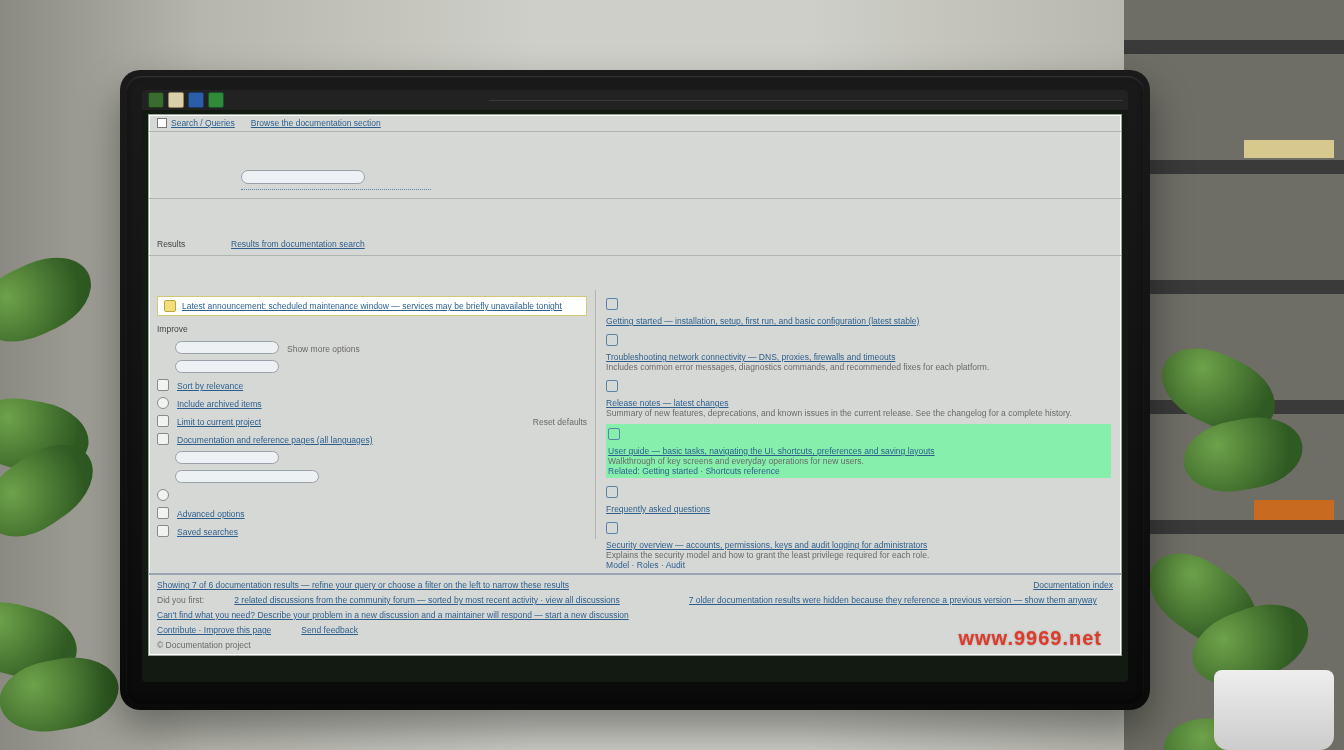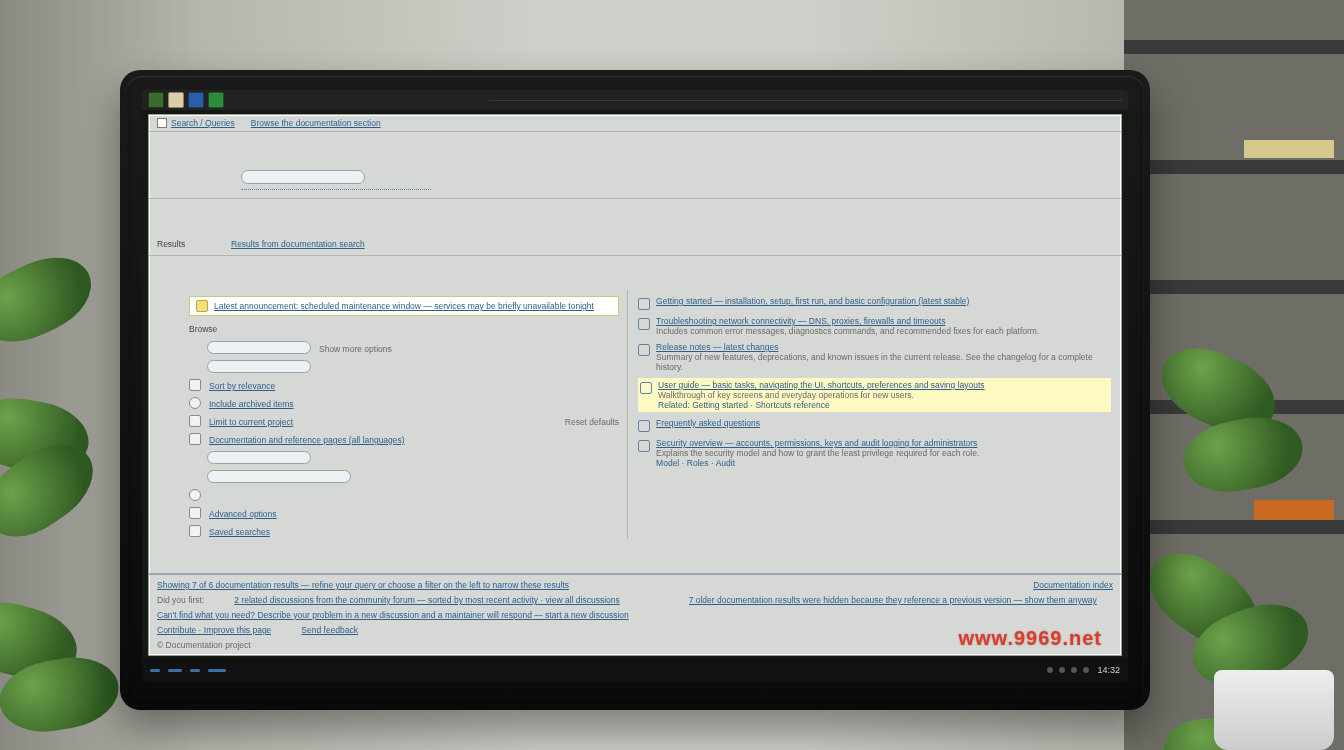--- a/index.html
+++ b/index.html
@@ -66,39 +66,39 @@
   .hdr .chk{width:8px;height:8px;border:1px solid #7a7a7a;background:#fff;}
   .searchrow{padding:4px 8px 8px 92px;}
   .pill{display:inline-block;min-width:110px;height:12px;border:1px solid #9aa0aa;border-radius:7px;background:#eef1f4;padding:0 6px;line-height:12px;color:#888;}
   .pill.small{min-width:90px;height:11px;line-height:11px;}
   .dashline{margin-top:3px;height:0;border-top:1px dotted #5b84ab;width:190px;}
 
   .titlerow{padding:6px 8px;display:flex;gap:18px;}
   .titlerow .lab{color:#444;min-width:56px;}
 
   .split{display:flex;flex:1;min-height:0;}
-  .leftcol{width:46%;padding:6px 8px;box-sizing:border-box;display:flex;flex-direction:column;gap:4px;margin-left:32px;}
+  .leftcol{width:46%;padding:6px 8px;box-sizing:border-box;display:flex;flex-direction:column;gap:4px;}
   .rightcol{flex:1;padding:6px 10px;box-sizing:border-box;display:flex;flex-direction:column;gap:6px;}
 
   .section-label{color:#444;margin:4px 0 2px 0;}
   .frow{display:flex;align-items:flex-end;gap:8px;margin:1px 0;}
   .frow .icon{width:10px;height:10px;border:1px solid #8a8a8a;border-radius:2px;background:#f2f2f2;flex:0 0 auto;}
   .frow .icon.radio{border-radius:50%;}
   .frow .txt{flex:1;white-space:nowrap;overflow:hidden;text-overflow:ellipsis;}
   .hint{color:#6a6a6a;text-decoration:none;}
 
   .announce{display:flex;gap:6px;align-items:center;background:#fff;border:1px solid #d2c978;padding:3px 6px;}
   .announce .dot{width:10px;height:10px;background:#f2df7a;border:1px solid #b8a93d;border-radius:2px;flex:0 0 auto;}
 
-  .result{display:flex;gap:6px;}
+  .result{display:flex;gap:6px;flex-direction:column;}
   .result .ric{width:10px;height:10px;border:1px solid #5b84ab;border-radius:2px;margin-top:2px;flex:0 0 auto;}
   .result .body{flex:1;}
   .result .body .t{color:#2d5f8e;text-decoration:underline;display:block;}
   .result .body .d{color:#6a6a6a;}
-  .result.highlight{background:#fef9c3;padding:2px;}
+  .result.highlight{background:#86efac;padding:2px;}
 
   .lower{border-top:2px solid #9aa4b2;padding:5px 8px;display:flex;flex-direction:column;gap:5px;}
   .longlink{color:#2d5f8e;text-decoration:underline;white-space:nowrap;overflow:hidden;text-overflow:ellipsis;}
   .lower-flex{display:flex;gap:30px;align-items:flex-start;}
 
   
   .taskbar{position:absolute;left:0;right:0;bottom:0;height:24px;background:#111;display:flex;align-items:center;padding:0 8px;gap:8px;}
   .taskbar .tseg{height:3px;background:#3a6ea8;border-radius:2px;}
   .taskbar .pip{width:6px;height:6px;border-radius:50%;background:#555;}
   .taskbar .spacer{flex:1;}
@@ -165,21 +165,21 @@
       </div>
 
       <div class="split">
 
         <div class="leftcol border-r">
           <div class="announce">
             <span class="dot"></span>
             <span class="link">Latest announcement: scheduled maintenance window — services may be briefly unavailable tonight</span>
           </div>
 
-          <div class="section-label">Browse</div>
+          <div class="section-label">Improve</div>
 
           <div class="frow">
             <span style="width:10px"></span>
             <span class="pill small"></span>
             <span class="hint">Show more options</span>
           </div>
           <div class="frow">
             <span style="width:10px"></span>
             <span class="pill small"></span>
           </div>
@@ -281,30 +281,16 @@
         <span class="longlink">Can't find what you need? Describe your problem in a new discussion and a maintainer will respond — start a new discussion</span>
         <div class="lower-flex">
           <span class="longlink">Contribute · Improve this page</span>
           <span class="longlink">Send feedback</span>
         </div>
         <span class="hint">© Documentation project</span>
       </div>
 
     </div>
 
-    <div class="taskbar">
-      <span class="tseg" style="width:10px"></span>
-      <span class="tseg" style="width:14px"></span>
-      <span class="tseg" style="width:10px"></span>
-      <span class="tseg" style="width:18px"></span>
-      <span class="spacer"></span>
-      <span class="tray">
-        <span class="pip"></span>
-        <span class="pip"></span>
-        <span class="pip"></span>
-        <span class="pip"></span>
-      </span>
-      <span class="clock">14:32</span>
-    </div>
 
     <div class="watermark">www.9969.net</div>
   </div>
 </div>
 
 </body></html>

